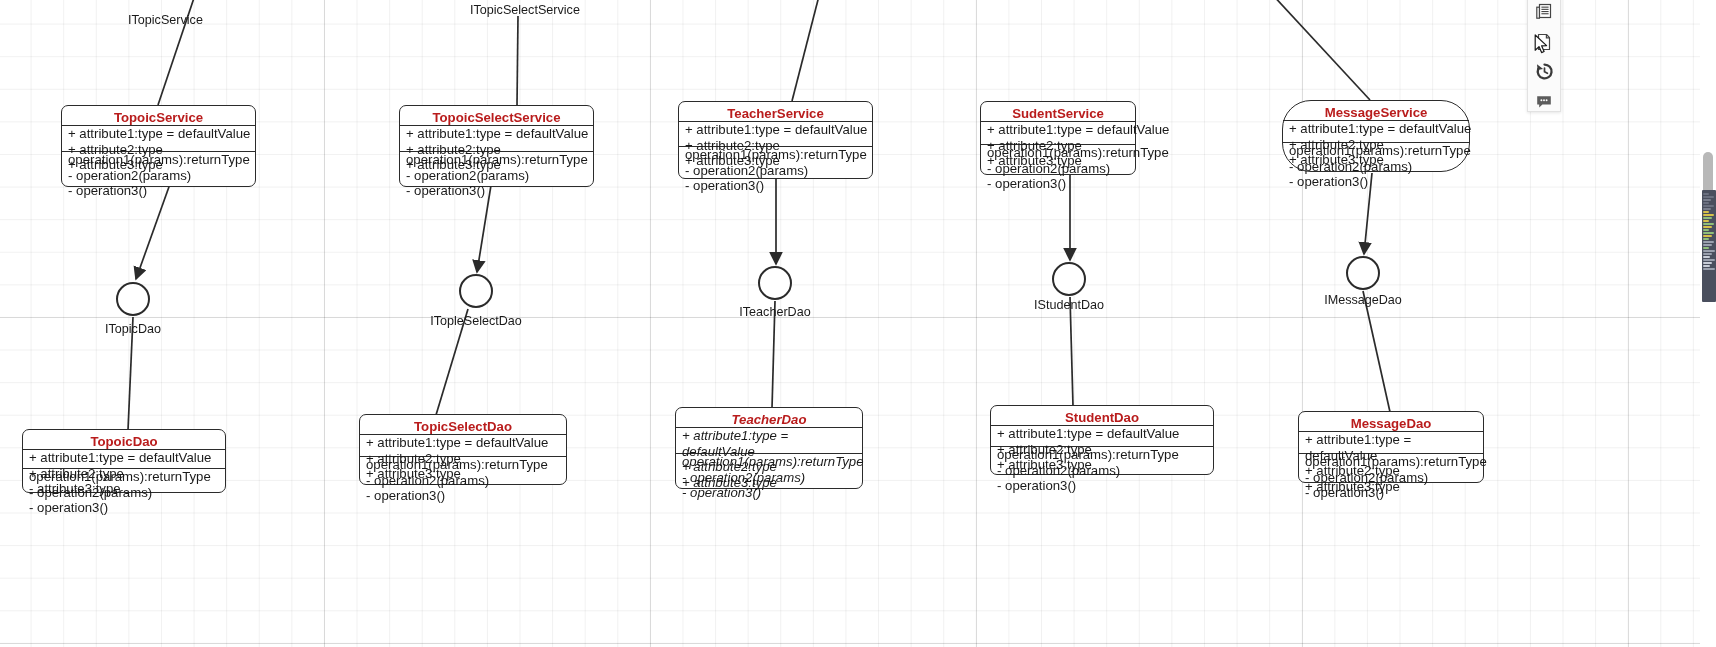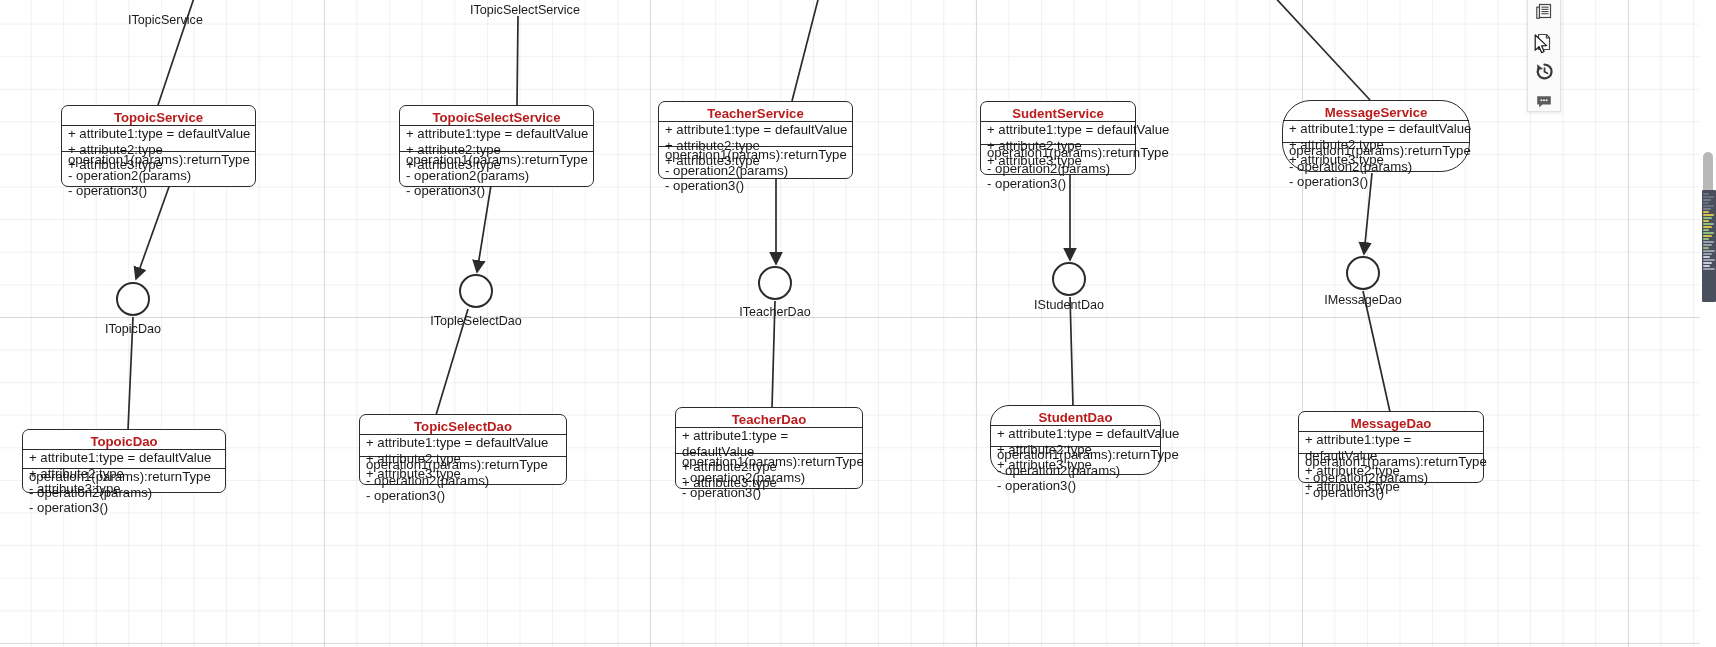--- a/index.html
+++ b/index.html
@@ -183,21 +183,21 @@
           <div class="uml-line">+ attribute2:type</div>
           <div class="uml-line">+ attribute3:type</div>
         </div>
         <div class="uml-sep"></div>
         <div class="comp comp-ops">
           <div class="uml-line">operation1(params):returnType</div>
           <div class="uml-line">- operation2(params)</div>
           <div class="uml-line">- operation3()</div>
         </div>
       </div>
-      <div class="umlbox" style="left: 658px; top: 101px; width: 195px; height: 78px;">
+      <div class="umlbox" style="left: 678px; top: 101px; width: 195px; height: 78px;">
         <div class="uml-title">TeacherService</div>
         <div class="uml-sep"></div>
         <div class="comp comp-attrs" style="height: 24px;">
           <div class="uml-line">+ attribute1:type = defaultValue</div>
           <div class="uml-line">+ attribute2:type</div>
           <div class="uml-line">+ attribute3:type</div>
         </div>
         <div class="uml-sep"></div>
         <div class="comp comp-ops">
           <div class="uml-line">operation1(params):returnType</div>
@@ -258,37 +258,37 @@
           <div class="uml-line">+ attribute2:type</div>
           <div class="uml-line">+ attribute3:type</div>
         </div>
         <div class="uml-sep"></div>
         <div class="comp comp-ops">
           <div class="uml-line">operation1(params):returnType</div>
           <div class="uml-line">- operation2(params)</div>
           <div class="uml-line">- operation3()</div>
         </div>
       </div>
-      <div class="umlbox" style="left: 675px; top: 407px; width: 188px; height: 82px;">
+      <div class="umlbox" style="left: 675px; top: 407px; width: 188px; height: 82px; font-style: italic;">
         <div class="uml-title">TeacherDao</div>
         <div class="uml-sep"></div>
         <div class="comp comp-attrs" style="height: 25px;">
           <div class="uml-line">+ attribute1:type =</div>
           <div class="uml-line">defaultValue</div>
           <div class="uml-line">+ attribute2:type</div>
           <div class="uml-line">+ attribute3:type</div>
         </div>
         <div class="uml-sep"></div>
         <div class="comp comp-ops">
           <div class="uml-line">operation1(params):returnType</div>
           <div class="uml-line">- operation2(params)</div>
           <div class="uml-line">- operation3()</div>
         </div>
       </div>
-      <div class="umlbox" style="left: 990px; top: 405px; width: 171px; height: 70px; border-radius: 19px;">
+      <div class="umlbox" style="left: 990px; top: 405px; width: 224px; height: 70px;">
         <div class="uml-title">StudentDao</div>
         <div class="uml-sep"></div>
         <div class="comp comp-attrs" style="height: 20px;">
           <div class="uml-line">+ attribute1:type = defaultValue</div>
           <div class="uml-line">+ attribute2:type</div>
           <div class="uml-line">+ attribute3:type</div>
         </div>
         <div class="uml-sep"></div>
         <div class="comp comp-ops">
           <div class="uml-line">operation1(params):returnType</div>

